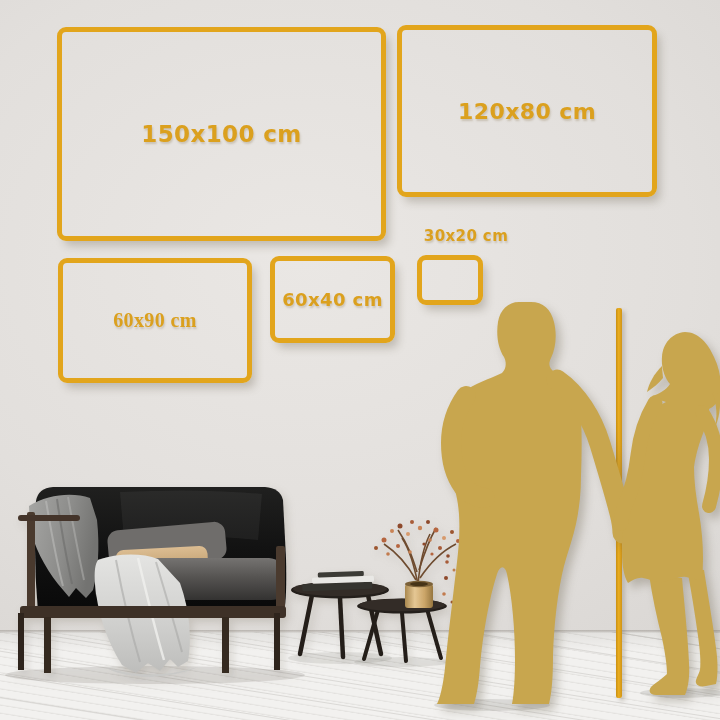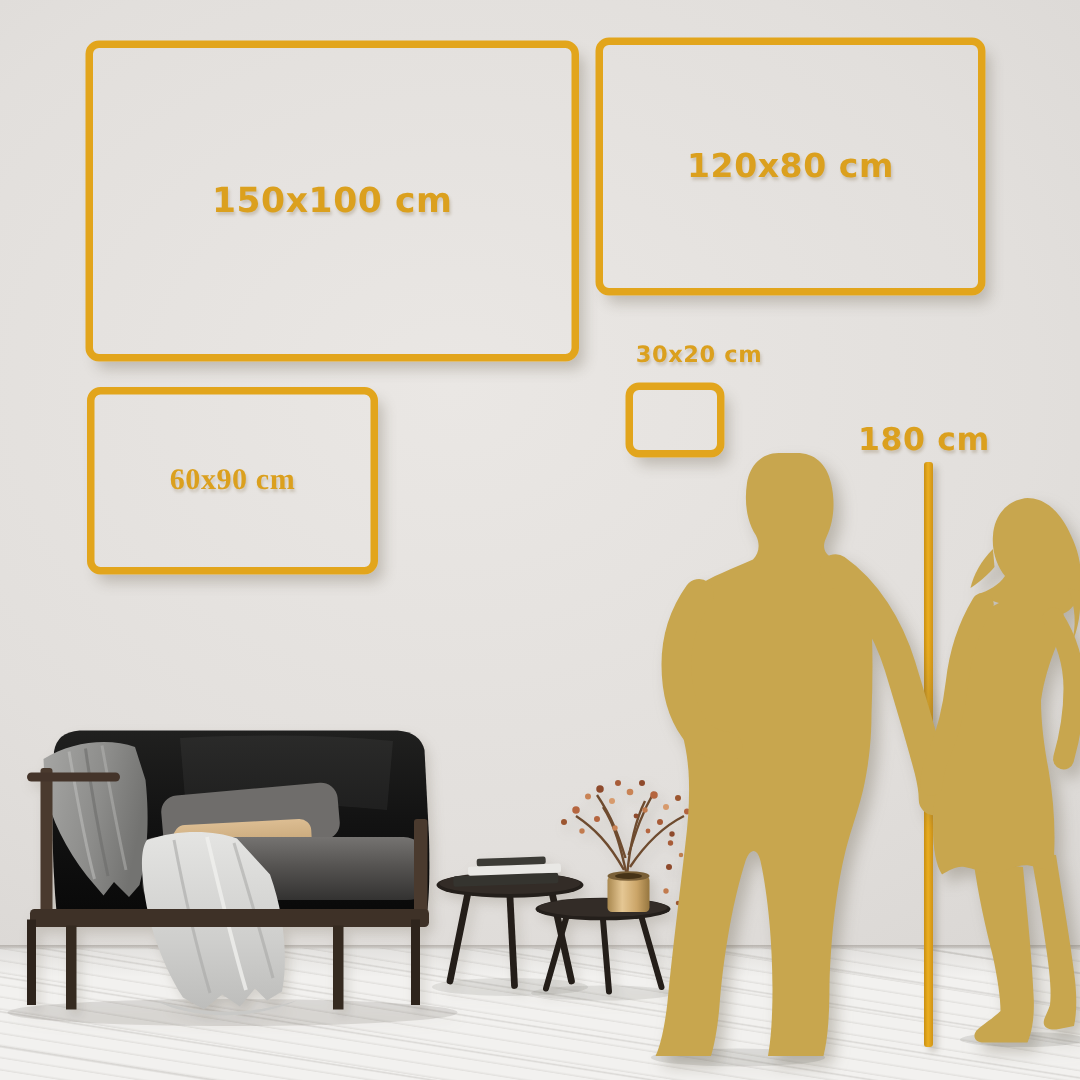--- a/index.html
+++ b/index.html
@@ -58,24 +58,26 @@
 
   <div class="frame f1">
     <span class="frame-label">150x100 cm</span>
   </div>
   <div class="frame f2">
     <span class="frame-label">120x80 cm</span>
   </div>
   <div class="frame f3">
     <span class="frame-label">60x90 cm</span>
   </div>
+  <div class="frame f4">
+    <span class="frame-label">60x40 cm</span>
+  </div>
   <div class="small-label">30x20 cm</div>
   <div class="frame f5"></div>
 
-  <div class="ruler-label">180 cm</div>
   <div class="ruler-line"></div>
 
   <svg class="scene-svg" viewBox="0 0 720 720">
     <defs>
       <linearGradient id="sofaG" x1="0" y1="0" x2="0" y2="1">
         <stop offset="0" stop-color="#20201F"></stop>
           <stop offset="0.5" stop-color="#121212"></stop>
           <stop offset="1" stop-color="#090909"></stop>
       </linearGradient>
       <linearGradient id="seatG" x1="0" y1="0" x2="0" y2="1">

